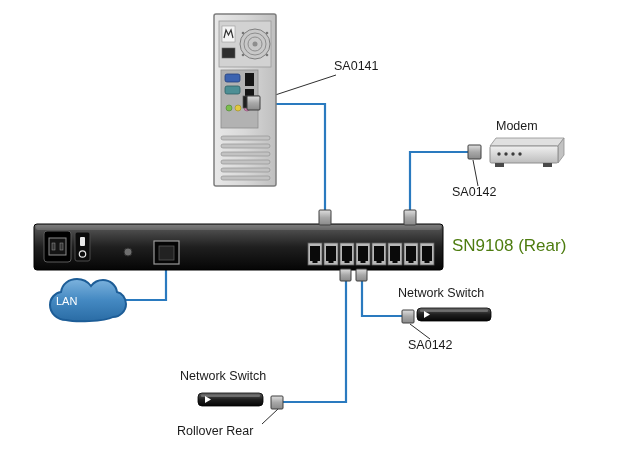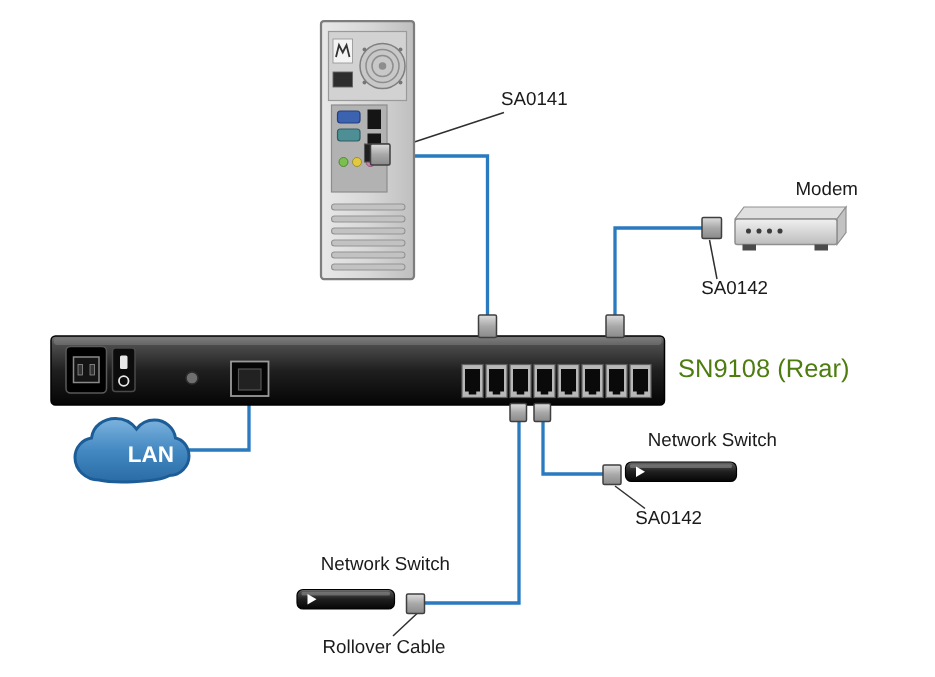--- a/index.html
+++ b/index.html
@@ -5,23 +5,23 @@
   html,body{margin:0;padding:0;background:#fff;}
   .canvas{
     position:relative;width:623px;height:451px;background:#ffffff;
     font-family:"Liberation Sans",sans-serif;overflow:hidden;
   }
   .canvas svg{position:absolute;left:0;top:0;}
   .label{
     position:absolute;color:#1b1b1b;font-size:12.5px;line-height:1.15;
     white-space:nowrap;
   }
-  .label.center{text-align:right;}
+  .label.center{text-align:left;}
   .device-title{font-size:17px;color:#4d7c0f;}
-  .lan-text{color:#ffffff;font-weight:bold;font-size:15px;}
+  .lan-text{color:#ffffff;font-weight:normal;font-size:11px;}
 </style>
 </head>
 <body>
 
 <div class="canvas">
 
   <svg width="623" height="451" viewBox="0 0 623 451">
     <defs>
       <linearGradient id="devGrad" x1="0" y1="0" x2="0" y2="1">
         <stop offset="0" stop-color="#787878"></stop>
@@ -220,15 +220,15 @@
   <div class="label device-title" style="left:452px;top:236px;">SN9108 (Rear)</div>
 
   <div class="label center lan-text" style="left:56px;top:295px;width:60px;">LAN</div>
 
   <div class="label center" style="left:398px;top:286px;width:120px;">Network Switch</div>
 
   <div class="label center" style="left:408px;top:338px;width:60px;">SA0142</div>
 
   <div class="label center" style="left:180px;top:369px;width:120px;">Network Switch</div>
 
-  <div class="label center" style="left:177px;top:424px;width:120px;">Rollover Cable</div>
+  <div class="label center" style="left:177px;top:424px;width:120px;">Rollover Rear</div>
 
 </div>
 
 </body></html>

